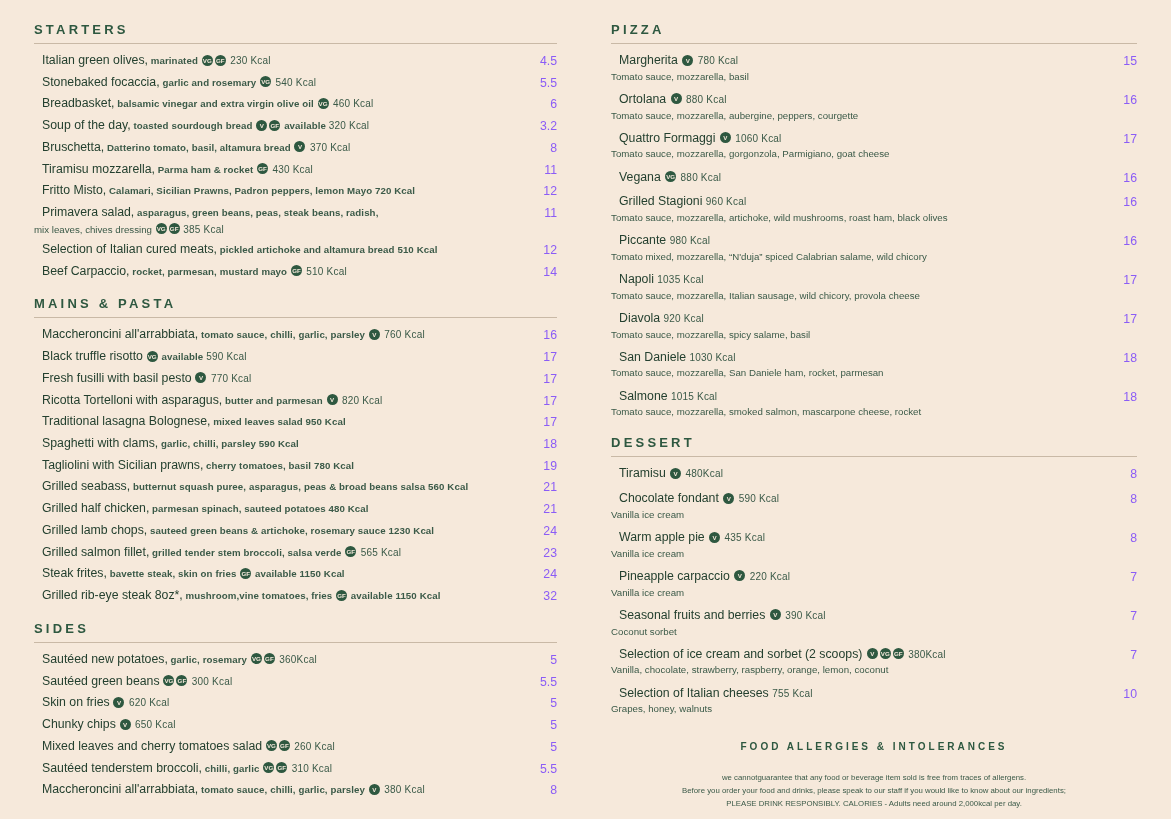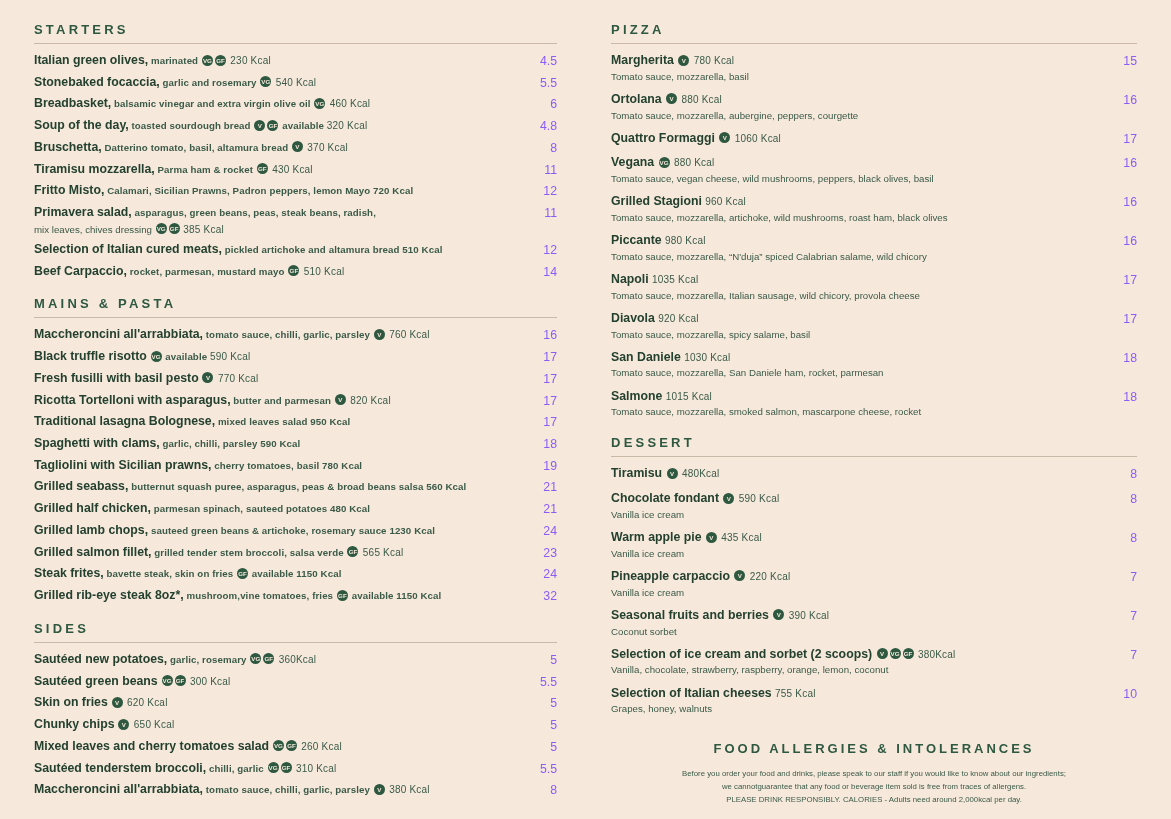--- a/index.html
+++ b/index.html
@@ -52,21 +52,22 @@
   .item-main {
     flex: 1 1 auto;
     padding-right: 10px;
   }
   .item-name {
     font-size: 12.3px;
     color: #24402f;
     line-height: 1.28;
   }
   .item-name b {
-    font-weight: bold;
+    font-weight: normal;
+    margin-left: 8px;
   }
   .desc {
     font-size: 9.7px;
     font-weight: bold;
     color: #3b5a48;
     letter-spacing: 0.1px;
   }
   .kcal {
     font-size: 10px;
     color: #3b5a48;
@@ -106,25 +107,25 @@
     margin: 0 1px;
     letter-spacing: 0;
     font-family: "Liberation Sans", sans-serif;
   }
 
   .allergy {
     margin-top: 26px;
     text-align: center;
   }
   .allergy-title {
-    font-size: 13px;
+    font-size: 10px;
     font-weight: bold;
     letter-spacing: 3px;
     color: #2e5840;
-    margin-bottom: 12px;
+    margin-bottom: 20px;
   }
   .allergy-line {
     font-size: 7.8px;
     color: #3b5a48;
     line-height: 1.65;
   }
   .legend {
     margin-top: 14px;
     display: flex;
     justify-content: center;
@@ -161,21 +162,21 @@
           <div class="item">
             <div class="item-main">
               <div class="item-name"><b>Breadbasket,</b><span class="desc"> balsamic vinegar and extra virgin olive oil </span><span class="badge">VG</span> <span class="kcal">460 Kcal</span></div>
             </div>
             <div class="price">6</div>
           </div>
           <div class="item">
             <div class="item-main">
               <div class="item-name"><b>Soup of the day,</b><span class="desc"> toasted sourdough bread </span><span class="badge">V</span><span class="badge">GF</span><span class="desc"> available </span> <span class="kcal">320 Kcal</span></div>
             </div>
-            <div class="price">4.8</div>
+            <div class="price">3.2</div>
           </div>
           <div class="item">
             <div class="item-main">
               <div class="item-name"><b>Bruschetta,</b><span class="desc"> Datterino tomato, basil, altamura bread </span><span class="badge">V</span> <span class="kcal">370 Kcal</span></div>
             </div>
             <div class="price">8</div>
           </div>
           <div class="item">
             <div class="item-main">
               <div class="item-name"><b>Tiramisu mozzarella,</b><span class="desc"> Parma ham &amp; rocket </span><span class="badge">GF</span> <span class="kcal">430 Kcal</span></div>
@@ -362,41 +363,41 @@
           <div class="item stacked">
             <div class="item-main">
               <div class="item-name"><b>Ortolana</b> <span class="badge">V</span> <span class="kcal">880 Kcal</span></div>
               <div class="subline">Tomato sauce, mozzarella, aubergine, peppers, courgette</div>
             </div>
             <div class="price">16</div>
           </div>
           <div class="item stacked">
             <div class="item-main">
               <div class="item-name"><b>Quattro Formaggi</b> <span class="badge">V</span> <span class="kcal">1060 Kcal</span></div>
+              <div class="subline">Tomato sauce, mozzarella, gorgonzola, Parmigiano, goat cheese</div>
             </div>
             <div class="price">17</div>
           </div>
           <div class="item stacked">
             <div class="item-main">
               <div class="item-name"><b>Vegana</b> <span class="badge">VG</span> <span class="kcal">880 Kcal</span></div>
-              <div class="subline">Tomato sauce, vegan cheese, wild mushrooms, peppers, black olives, basil</div>
             </div>
             <div class="price">16</div>
           </div>
           <div class="item stacked">
             <div class="item-main">
               <div class="item-name"><b>Grilled Stagioni</b>  <span class="kcal">960 Kcal</span></div>
               <div class="subline">Tomato sauce, mozzarella, artichoke, wild mushrooms, roast ham, black olives</div>
             </div>
             <div class="price">16</div>
           </div>
           <div class="item stacked">
             <div class="item-main">
               <div class="item-name"><b>Piccante</b>  <span class="kcal">980 Kcal</span></div>
-              <div class="subline">Tomato sauce, mozzarella, “N'duja” spiced Calabrian salame, wild chicory</div>
+              <div class="subline">Tomato mixed, mozzarella, “N'duja” spiced Calabrian salame, wild chicory</div>
             </div>
             <div class="price">16</div>
           </div>
           <div class="item stacked">
             <div class="item-main">
               <div class="item-name"><b>Napoli</b>  <span class="kcal">1035 Kcal</span></div>
               <div class="subline">Tomato sauce, mozzarella, Italian sausage, wild chicory, provola cheese</div>
             </div>
             <div class="price">17</div>
           </div>
@@ -474,22 +475,22 @@
               <div class="item-name"><b>Selection of Italian cheeses</b>  <span class="kcal">755 Kcal</span></div>
               <div class="subline">Grapes, honey, walnuts</div>
             </div>
             <div class="price">10</div>
           </div>
         </div>
     </div>
 
     <div class="allergy">
       <div class="allergy-title">FOOD ALLERGIES &amp; INTOLERANCES</div>
+      <div class="allergy-line">we cannotguarantee that any food or beverage item sold is free from traces of allergens.</div>
       <div class="allergy-line">Before you order your food and drinks, please speak to our staff if you would like to know about our ingredients;</div>
-      <div class="allergy-line">we cannotguarantee that any food or beverage item sold is free from traces of allergens.</div>
       <div class="allergy-line">PLEASE DRINK RESPONSIBLY. CALORIES - Adults need around 2,000kcal per day.</div>
       <div class="legend" id="legend-row">
           <div><span class="badge">VG</span><span class="lbl">= vegan</span></div>
           <div><span class="badge">V</span><span class="lbl">= vegetarian</span></div>
           <div><span class="badge">GF</span><span class="lbl">= gluten free</span></div>
         </div>
 
     </div>
 
   </div>

